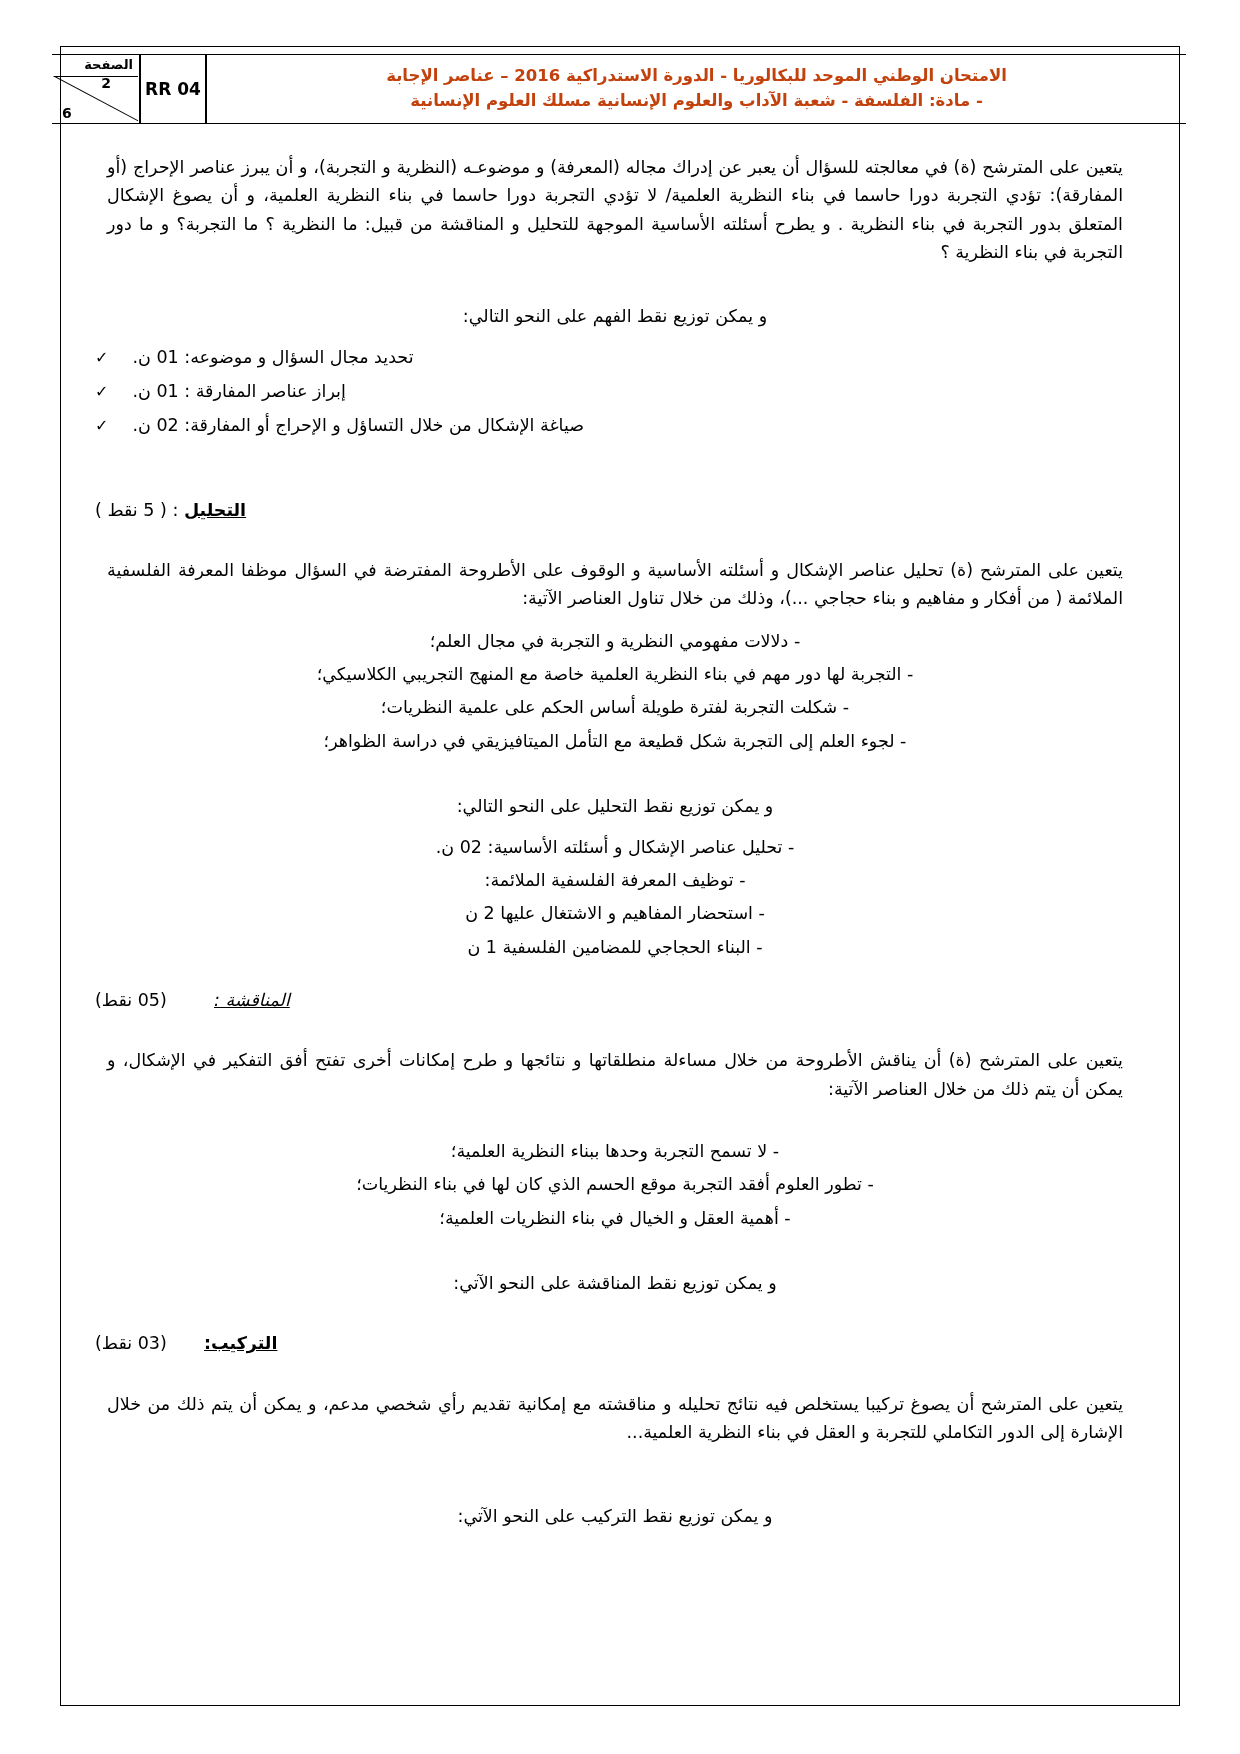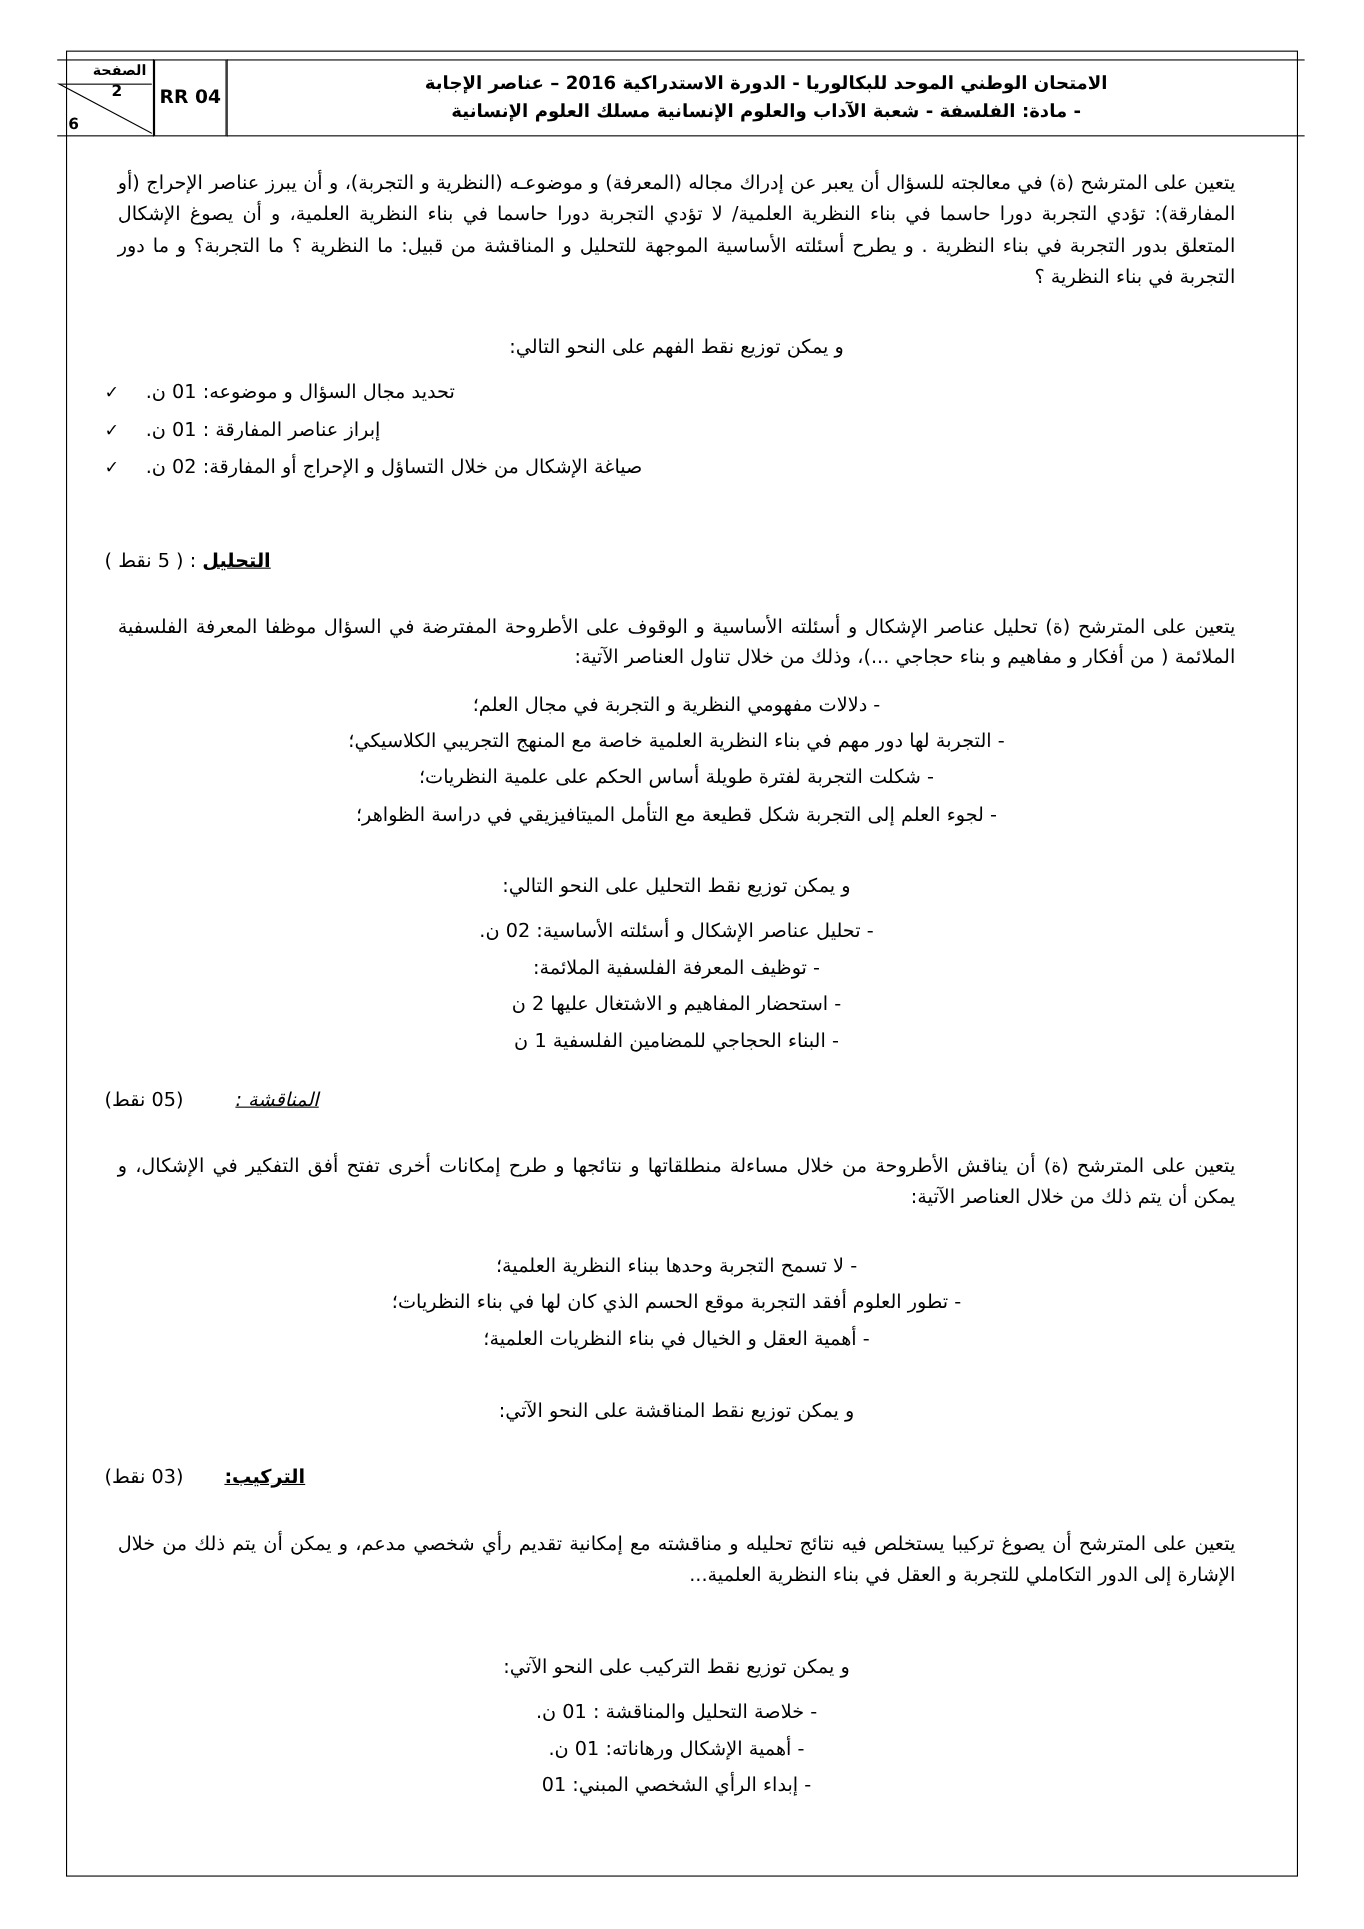--- a/index.html
+++ b/index.html
@@ -48,21 +48,21 @@
     border: 1px solid #000;
     border-right: none;
     box-sizing: border-box;
     display: flex;
     flex-direction: column;
     justify-content: center;
     align-items: center;
     padding: 2px 6px;
   }
   .header-line {
-    color: #000000;
+    color: #c2410c;
     font-weight: bold;
     font-size: 16.5px;
     line-height: 1.5;
     text-align: right;
     white-space: nowrap;
   }
   .header-code-box {
     width: 66px;
     border: 1px solid #000;
     box-sizing: border-box;
@@ -309,20 +309,15 @@
 
     <div class="spacer-md"></div>
 
     <p class="para">يتعين على المترشح أن يصوغ تركيبا يستخلص فيه نتائج تحليله و مناقشته مع إمكانية تقديم رأي شخصي مدعم،  و يمكن أن يتم ذلك من خلال الإشارة إلى الدور التكاملي للتجربة و العقل في بناء النظرية العلمية...</p>
 
     <div class="spacer-md"></div>
     <div class="spacer-sm"></div>
 
     <p class="c-center">و يمكن توزيع نقط التركيب على النحو الآتي:</p>
 
-    <ul class="dash-list c-center">
-      <li>- خلاصة التحليل والمناقشة : 01 ن.</li>
-      <li>- أهمية الإشكال ورهاناته: 01 ن.</li>
-      <li>- إبداء الرأي الشخصي المبني: 01</li>
-    </ul>
 
   </div>
 </div>
 
 </body></html>

